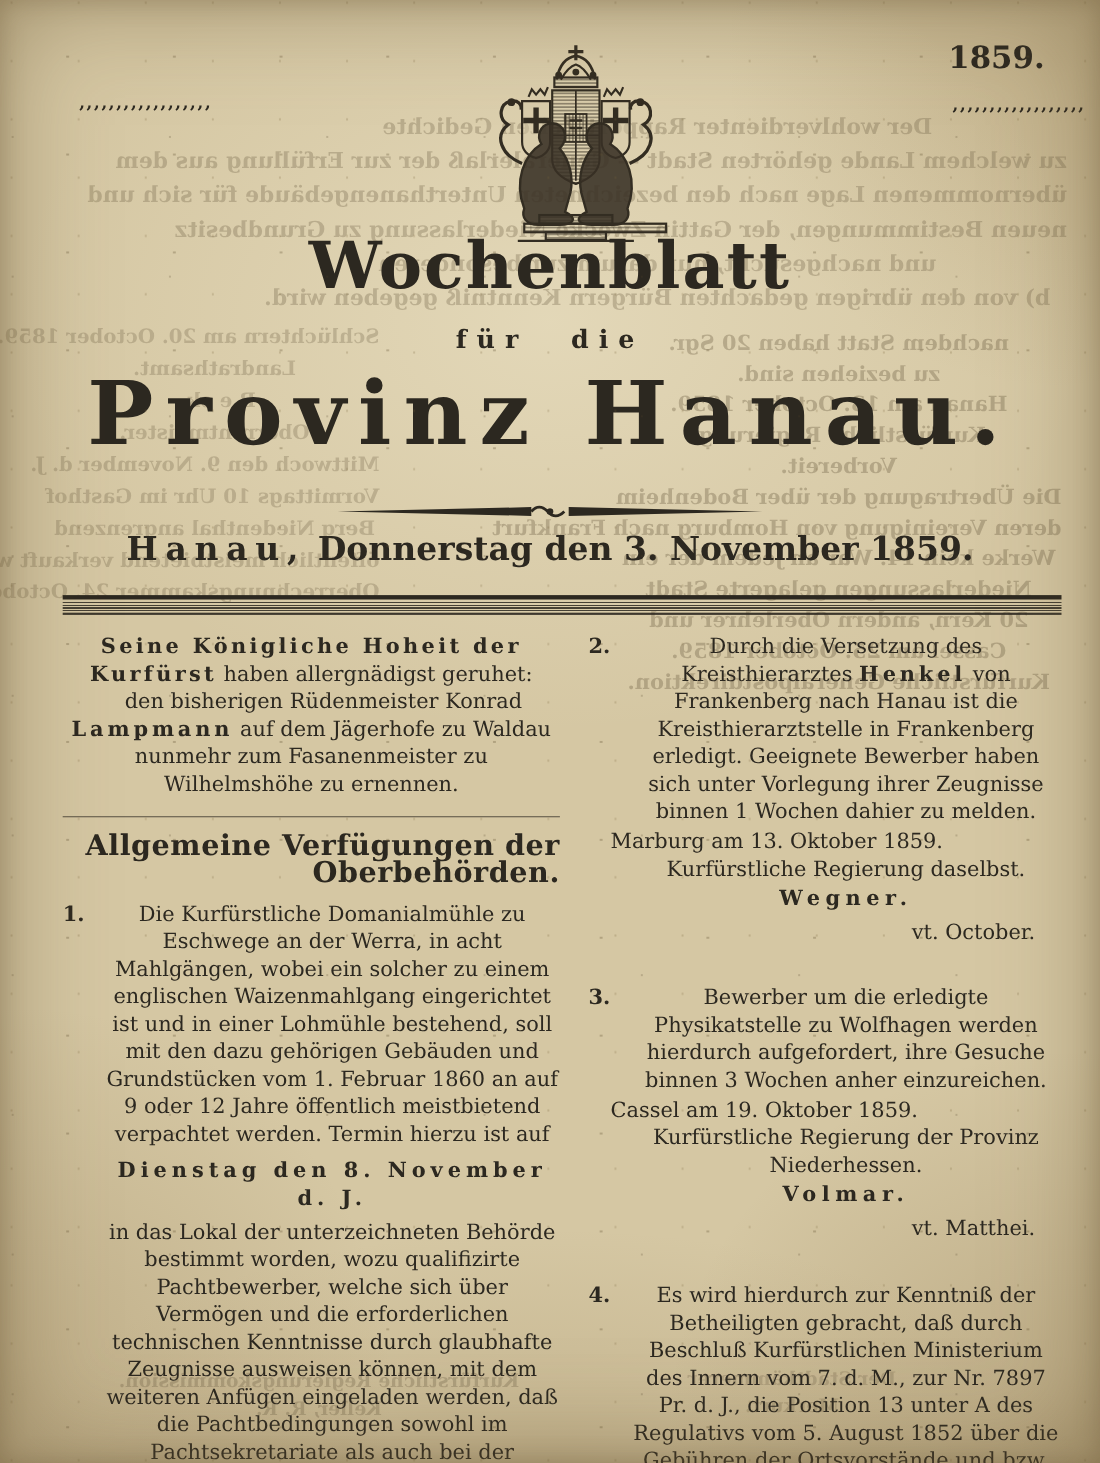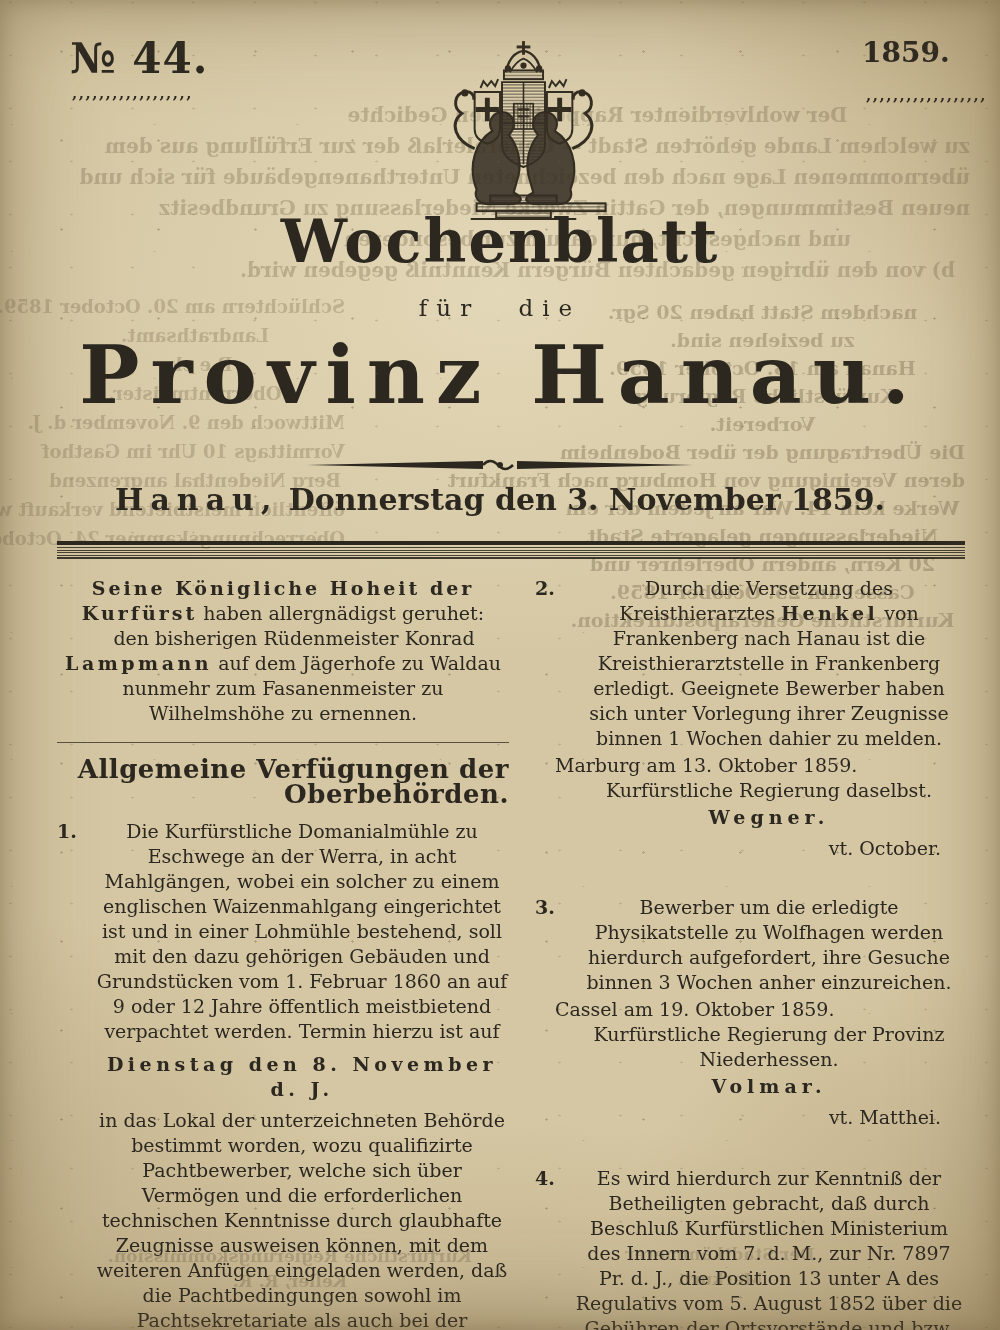--- a/index.html
+++ b/index.html
@@ -49,21 +49,21 @@
   .issue{left:70px;top:34px;font-size:42px;font-weight:bold;letter-spacing:1px;}
   .year{left:862px;top:36px;font-size:28px;font-weight:bold;}
   .tickrow{font-size:15px;font-weight:bold;letter-spacing:1.5px;color:#2c2820;line-height:10px;}
   .tick-issue{left:72px;top:88px;}
   .tick-year{left:866px;top:90px;}
   .emblem{left:416px;top:32px;}
 
   
   .masthead{left:0;top:212px;width:1000px;text-align:center;}
   .mast-title{font-size:59px;line-height:1;font-weight:bold;letter-spacing:2px;margin:0;}
-  .mast-sub{font-size:23px;font-weight:normal;letter-spacing:9px;word-spacing:22px;margin:24px 0 0 0;}
+  .mast-sub{font-size:23px;font-weight:bold;letter-spacing:9px;word-spacing:22px;margin:24px 0 0 0;}
   .mast-region{font-size:80px;line-height:1;font-weight:bold;letter-spacing:11px;margin:14px 0 0 0;}
   .ornament{left:305px;top:456px;}
   .dateline{left:0;top:482px;width:1000px;text-align:center;font-size:30px;font-weight:bold;}
   .dl-city{letter-spacing:7px;}
 
   
   .double-rule{left:57px;top:541px;width:908px;}
   .double-rule .r1{height:4px;background:#2c2820;}
   .double-rule .r2{margin-top:2px;height:9px;
     background:repeating-linear-gradient(to bottom,rgba(44,40,32,.85) 0 1px,transparent 1px 2.6px);}
@@ -129,21 +129,20 @@
   </div>
   <div class="bleed bleed-bl">
     <div>Kurfürstliche Regierungskommission.</div>
     <div>Keller, R. R.</div>
   </div>
   <div class="bleed bleed-br">
     <div>Der Stadtkämmerer</div>
     <div>Merkurt.</div>
   </div>
 
-  <div class="layer issue">№ 44.</div>
   <div class="layer tickrow tick-issue">,,,,,,,,,,,,,,,,,,</div>
   <div class="layer year">1859.</div>
   <div class="layer tickrow tick-year">,,,,,,,,,,,,,,,,,,</div>
 
   <div class="layer emblem">
     <svg width="215" height="198" viewBox="0 0 220 200">
       <defs>
         <pattern id="hb" width="3.2" height="3.2" patternUnits="userSpaceOnUse">
           <path d="M0,1.6 H3.2" stroke="rgba(52,45,33,.75)" stroke-width="1"></path>
         </pattern>

